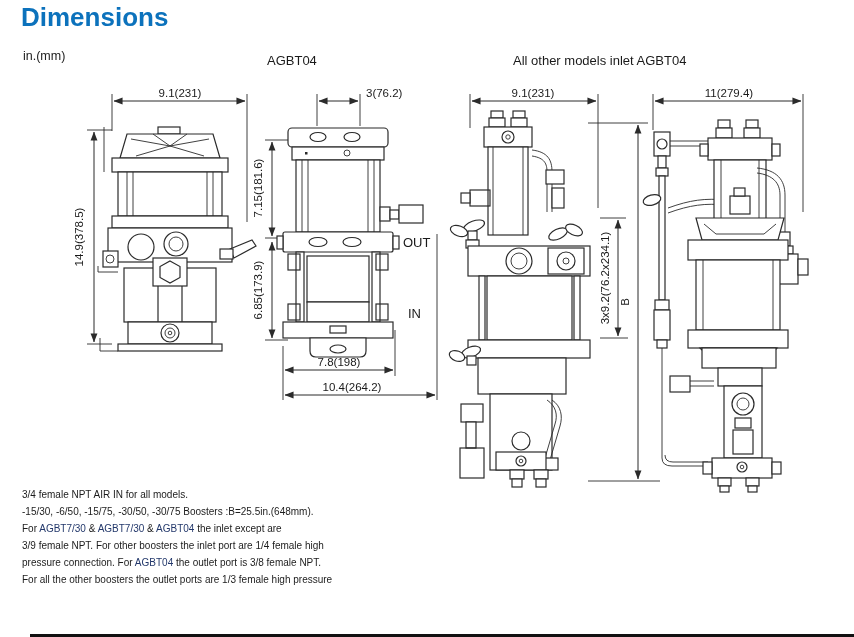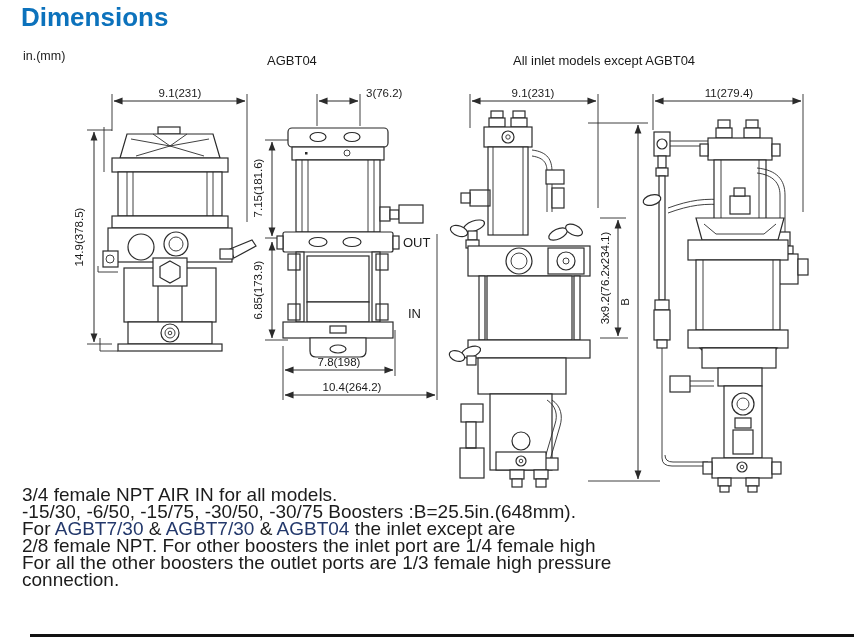--- a/index.html
+++ b/index.html
@@ -11,34 +11,34 @@
   .grp-left{left:267px;}
   .grp-right{left:513px;}
   svg.drawings{position:absolute;left:0;top:0;}
   svg .ln{fill:none;stroke:#2b2b2b;stroke-width:1.2;}
   svg .lnw{fill:#ffffff;stroke:#2b2b2b;stroke-width:1.2;}
   svg .thin{fill:none;stroke:#2b2b2b;stroke-width:0.9;}
   svg .ext{stroke:#2b2b2b;stroke-width:0.9;fill:none;}
   svg .dim{stroke:#2b2b2b;stroke-width:1;fill:none;marker-start:url(#arr);marker-end:url(#arr);}
   svg .dt{font-family:"Liberation Sans", sans-serif;font-size:11.5px;fill:#1a1a1a;}
   svg .pt{font-family:"Liberation Sans", sans-serif;font-size:13px;fill:#1a1a1a;}
-  .notes{position:absolute;left:22px;top:486px;font-size:19px;line-height:17px;color:#1c1c1c;}
+  .notes{position:absolute;left:22px;top:486px;font-size:10px;line-height:17px;color:#1c1c1c;}
   .notes .model{color:#23386b;}
   .bottom-rule{position:absolute;left:30px;right:0;bottom:0px;height:3px;background:#111;}
 </style>
 </head>
 <body>
 
 <div class="page">
 
   <div class="title" style="color:#0c72bc">Dimensions</div>
   <div class="subtitle">in.(mm)</div>
 
   <div class="grp-label grp-left">AGBT04</div>
-  <div class="grp-label grp-right">All inlet models except  AGBT04</div>
+  <div class="grp-label grp-right">All other models inlet  AGBT04</div>
 
   <svg class="drawings" width="854" height="493" viewBox="0 0 854 493">
     <defs>
       <marker id="arr" viewBox="0 0 10 10" refX="9.5" refY="5" markerWidth="9" markerHeight="9" orient="auto-start-reverse" markerUnits="userSpaceOnUse">
         <path d="M0,1.2 L10,5 L0,8.8 z" fill="#2b2b2b"></path>
       </marker>
       <pattern id="fins" width="4" height="4" patternUnits="userSpaceOnUse">
         <rect width="4" height="4" fill="#ffffff"></rect>
         <line x1="0" y1="1" x2="4" y2="1" stroke="#2b2b2b" stroke-width="1"></line>
       </pattern>
@@ -299,19 +299,19 @@
         <rect class="lnw" x="746" y="478" width="13" height="8"></rect>
         <rect class="lnw" x="748" y="486" width="9" height="6"></rect>
       </g>
     </g>
   </svg>
 
   <div class="notes">
     <div class="note-line">3/4 female NPT AIR IN for all models.</div>
     <div class="note-line">-15/30, -6/50, -15/75, -30/50, -30/75 Boosters :B=25.5in.(648mm).</div>
     <div class="note-line"><span>For </span><span class="model">AGBT7/30</span><span> &amp; </span><span class="model">AGBT7/30</span><span> &amp; </span><span class="model">AGBT04</span><span> the inlet except are</span></div>
-    <div class="note-line">2/8 female NPT. For other boosters the inlet port are 1/4 female high</div>
+    <div class="note-line">3/9 female NPT. For other boosters the inlet port are 1/4 female high</div>
+    <div class="note-line"><span>pressure connection.  For </span><span class="model">AGBT04</span><span> the outlet port is 3/8 female NPT.</span></div>
     <div class="note-line">For all the other boosters the outlet ports are 1/3 female high pressure</div>
-    <div class="note-line">connection.</div>
   </div>
 
   <div class="bottom-rule"></div>
 </div>
 
 </body></html>

